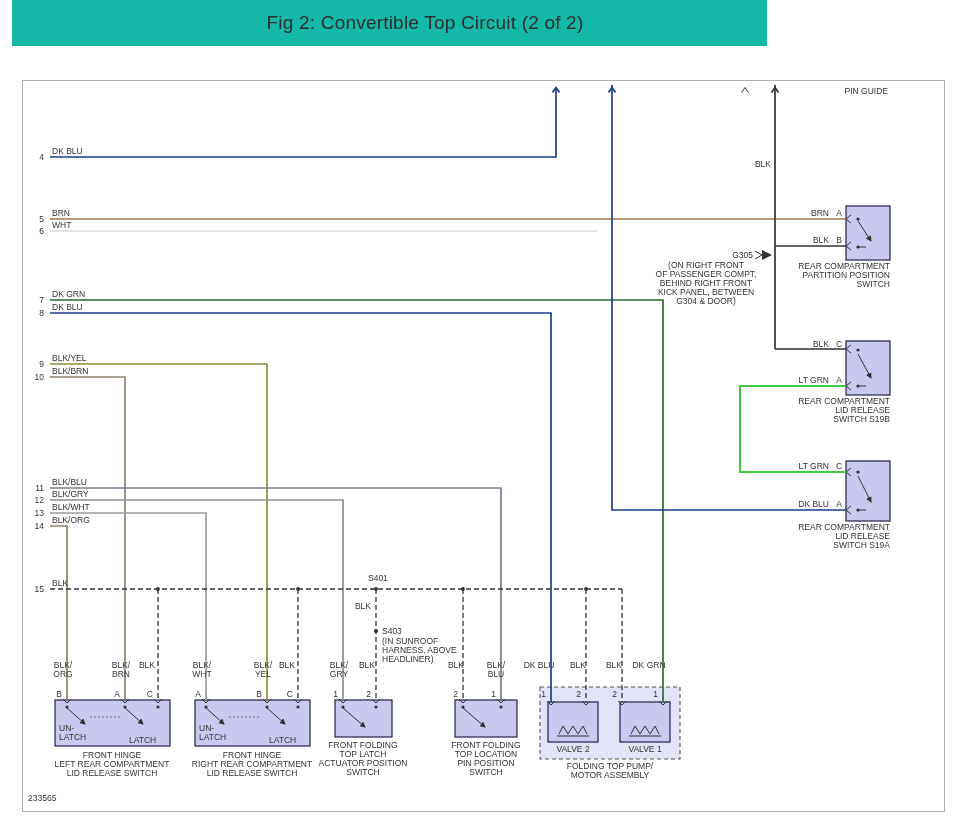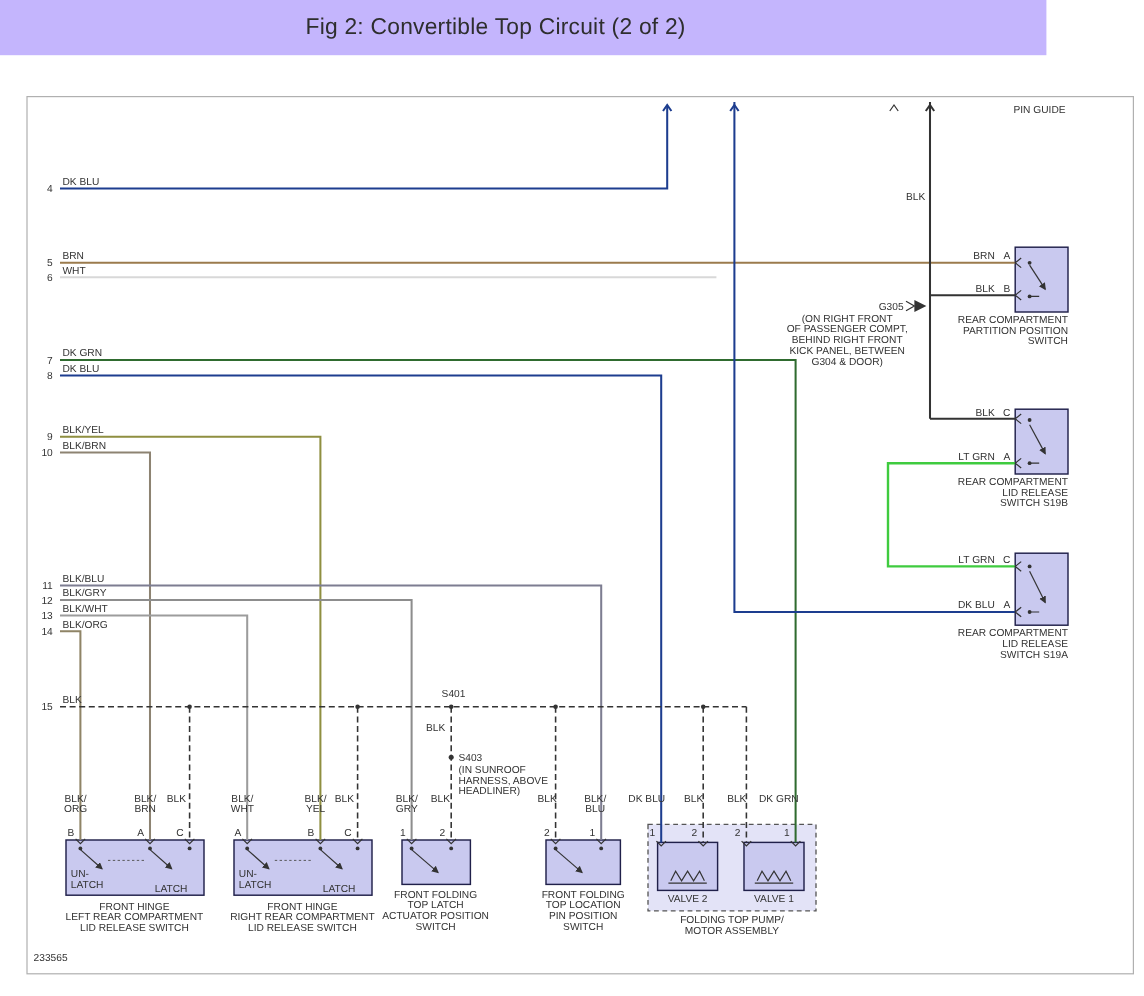--- a/index.html
+++ b/index.html
@@ -1,18 +1,18 @@
 <!DOCTYPE html>
 <html><head>
 <meta charset="utf-8">
 <style>
   * { margin:0; padding:0; box-sizing:border-box; }
   html,body { width:953px; height:830px; background:#ffffff; font-family:"Liberation Sans",sans-serif; }
   .page { position:relative; width:953px; height:830px; background:#ffffff; overflow:hidden; }
-  .header-bar { position:absolute; top:0; left:0; width:872px; height:46px; background:#c4b5fd; }
+  .header-bar { position:absolute; top:0; left:12px; width:755px; height:46px; background:#14b8a6; }
   .header-title { position:absolute; top:0; left:0; width:826px; height:46px; line-height:46px;
                   text-align:center; font-size:19px; color:#2e2e2e; letter-spacing:0.2px; }
   svg { position:absolute; top:0; left:0; }
   svg text { font-size:8.5px; fill:#333333; }
   .end { text-anchor:end; }
   .mid { text-anchor:middle; }
   .frame { fill:none; stroke:#b0b0b0; stroke-width:1; }
   .wire  { fill:none; stroke-width:1.7; }
   .wire2 { fill:none; stroke-width:2; }
   .blknet { fill:none; stroke:#333333; stroke-width:1.3; stroke-dasharray:5 3; }

